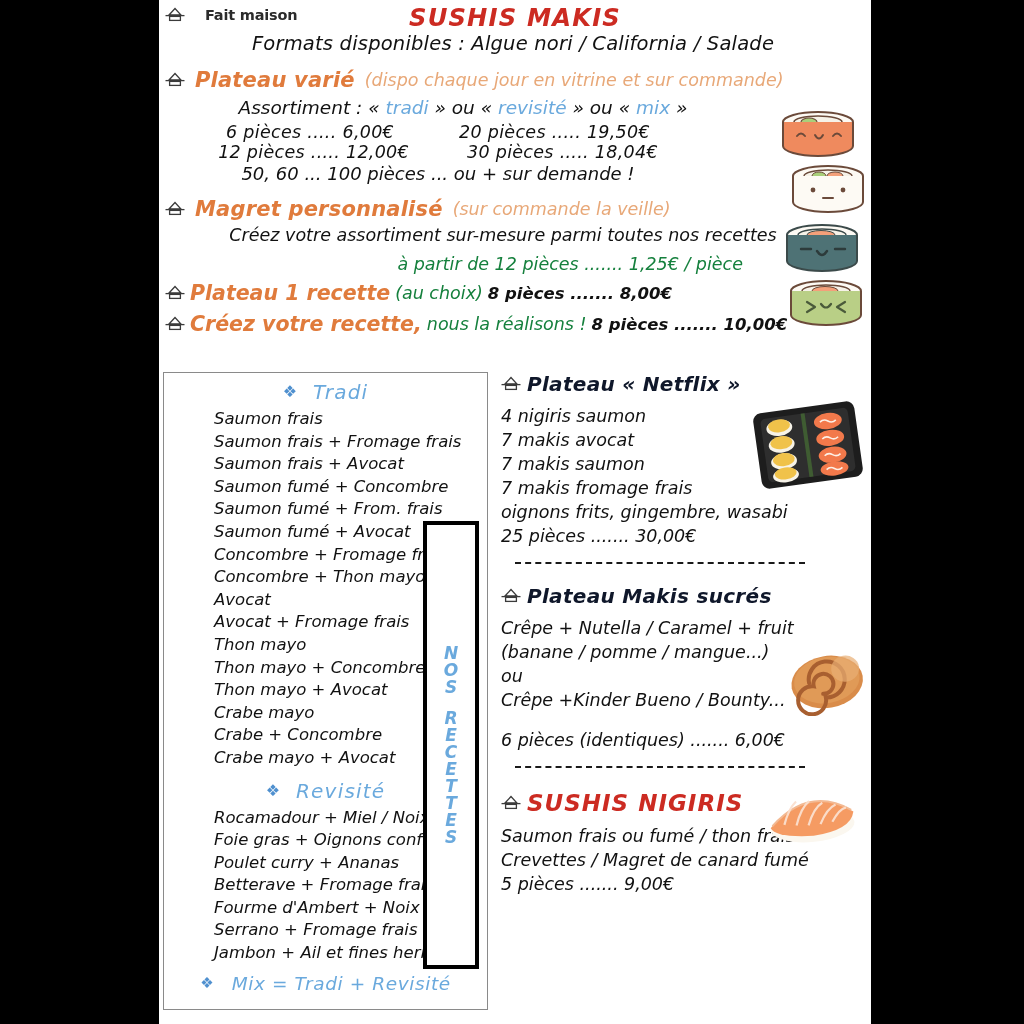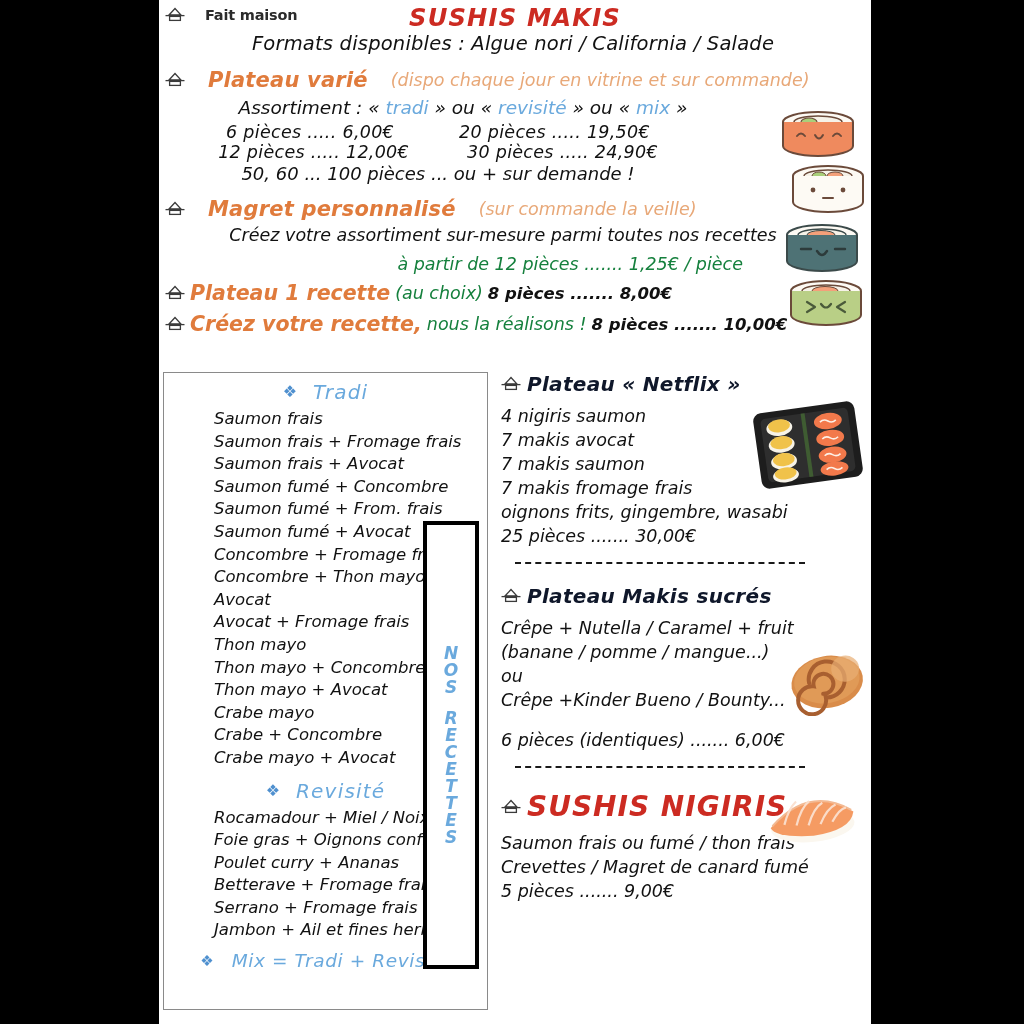--- a/index.html
+++ b/index.html
@@ -28,21 +28,21 @@
     font-size:25px;color:#cc2b22;letter-spacing:1.2px;
     transform:scaleX(0.97);
   }
 
   .formats{
     text-align:center;font-style:italic;font-size:19.5px;color:#111;
     margin-top:8px;letter-spacing:0.2px;
   }
 
   .sec{margin-top:13px;}
-  .sec-head{display:flex;align-items:center;gap:23px;}
+  .sec-head{display:flex;align-items:center;gap:10px;}
   .sec-title{font-style:italic;font-weight:bold;font-size:21px;color:#e07b3c;letter-spacing:0.2px;}
   .sec-sub{font-style:italic;font-size:17.5px;color:#e8a878;}
 
   .assort{text-align:center;font-style:italic;font-size:18.5px;color:#111;margin-top:5px;padding-right:100px;}
   .blue{color:#6aa9dd;}
 
   .price-grid{margin-top:4px;padding-right:150px;}
   .price-grid .pr{display:flex;justify-content:center;gap:58px;font-style:italic;font-size:17.5px;color:#111;letter-spacing:0.3px;}
   .price-grid .pr span{display:inline-block;min-width:175px;}
   .price-grid .pr span.right{min-width:175px;}
@@ -88,21 +88,21 @@
   .vbox .ch{
     font-style:italic;font-weight:bold;font-size:17px;color:#6aa9dd;
     line-height:1;text-align:center;
   }
   .vbox .gap{height:14px;}
 
   
   .rightcol{position:absolute;left:342px;right:6px;top:0;bottom:0;}
   .rhead{display:flex;align-items:center;gap:6px;}
   .rhead .t{font-style:italic;font-weight:bold;font-size:20px;color:#0f172a;letter-spacing:.3px;}
-  .rhead .t.red{color:#cc2b22;font-size:28px;letter-spacing:1px;font-style:italic;}
+  .rhead .t.red{color:#cc2b22;font-size:23px;letter-spacing:1px;font-style:italic;}
   .rlines{margin-top:8px;}
   .rlines div{font-style:italic;font-size:17.5px;color:#111;line-height:24px;white-space:nowrap;}
   .dash{
     margin:14px 0 0 14px;width:290px;height:0;
     border-top:2.4px dashed #1a1a1a;
   }
   .spacer8{height:8px;}
 
   .tray{position:absolute;right:-2px;top:27px;width:118px;height:92px;}
   .pastry{position:absolute;right:-4px;top:62px;width:84px;height:70px;}
@@ -154,21 +154,21 @@
         <span>»</span>
       </div>
 
       <div class="price-grid">
         <div class="pr">
           <span>6 pièces ..... 6,00€</span>
           <span class="right">20 pièces ..... 19,50€</span>
         </div>
         <div class="pr">
           <span>12 pièces ..... 12,00€</span>
-          <span class="right">30 pièces ..... 24,90€</span>
+          <span class="right">30 pièces ..... 18,04€</span>
         </div>
       </div>
       <div class="price-note">50, 60 ... 100 pièces ... ou + sur demande !</div>
     </div>
 
     <div class="sec">
       <div class="sec-head">
         <span class="oni">
           <svg viewBox="0 0 20 18" width="20" height="18">
             <path d="M4 9 L10 2.5 L16 9 Z" fill="none" stroke="#3b3b3b" stroke-width="1.3"></path>
@@ -285,20 +285,21 @@
 
       <div class="cat" style="margin-top:9px;">
         <span class="dia">❖</span>
         <span class="nm">Revisité</span>
       </div>
       <ul class="recipes" id="revisite-list">
           <li>Rocamadour + Miel / Noix</li>
           <li>Foie gras + Oignons confits</li>
           <li>Poulet curry + Ananas</li>
           <li>Betterave + Fromage frais</li>
+          <li>Fourme d'Ambert + Noix</li>
           <li>Serrano + Fromage frais</li>
           <li>Jambon + Ail et fines herbes</li>
         </ul>
 
       <div class="mixline">
         <span class="dia">❖</span>
         <span class="nm">Mix = Tradi + Revisité</span>
       </div>
 
       <div class="vbox" id="vbox">

